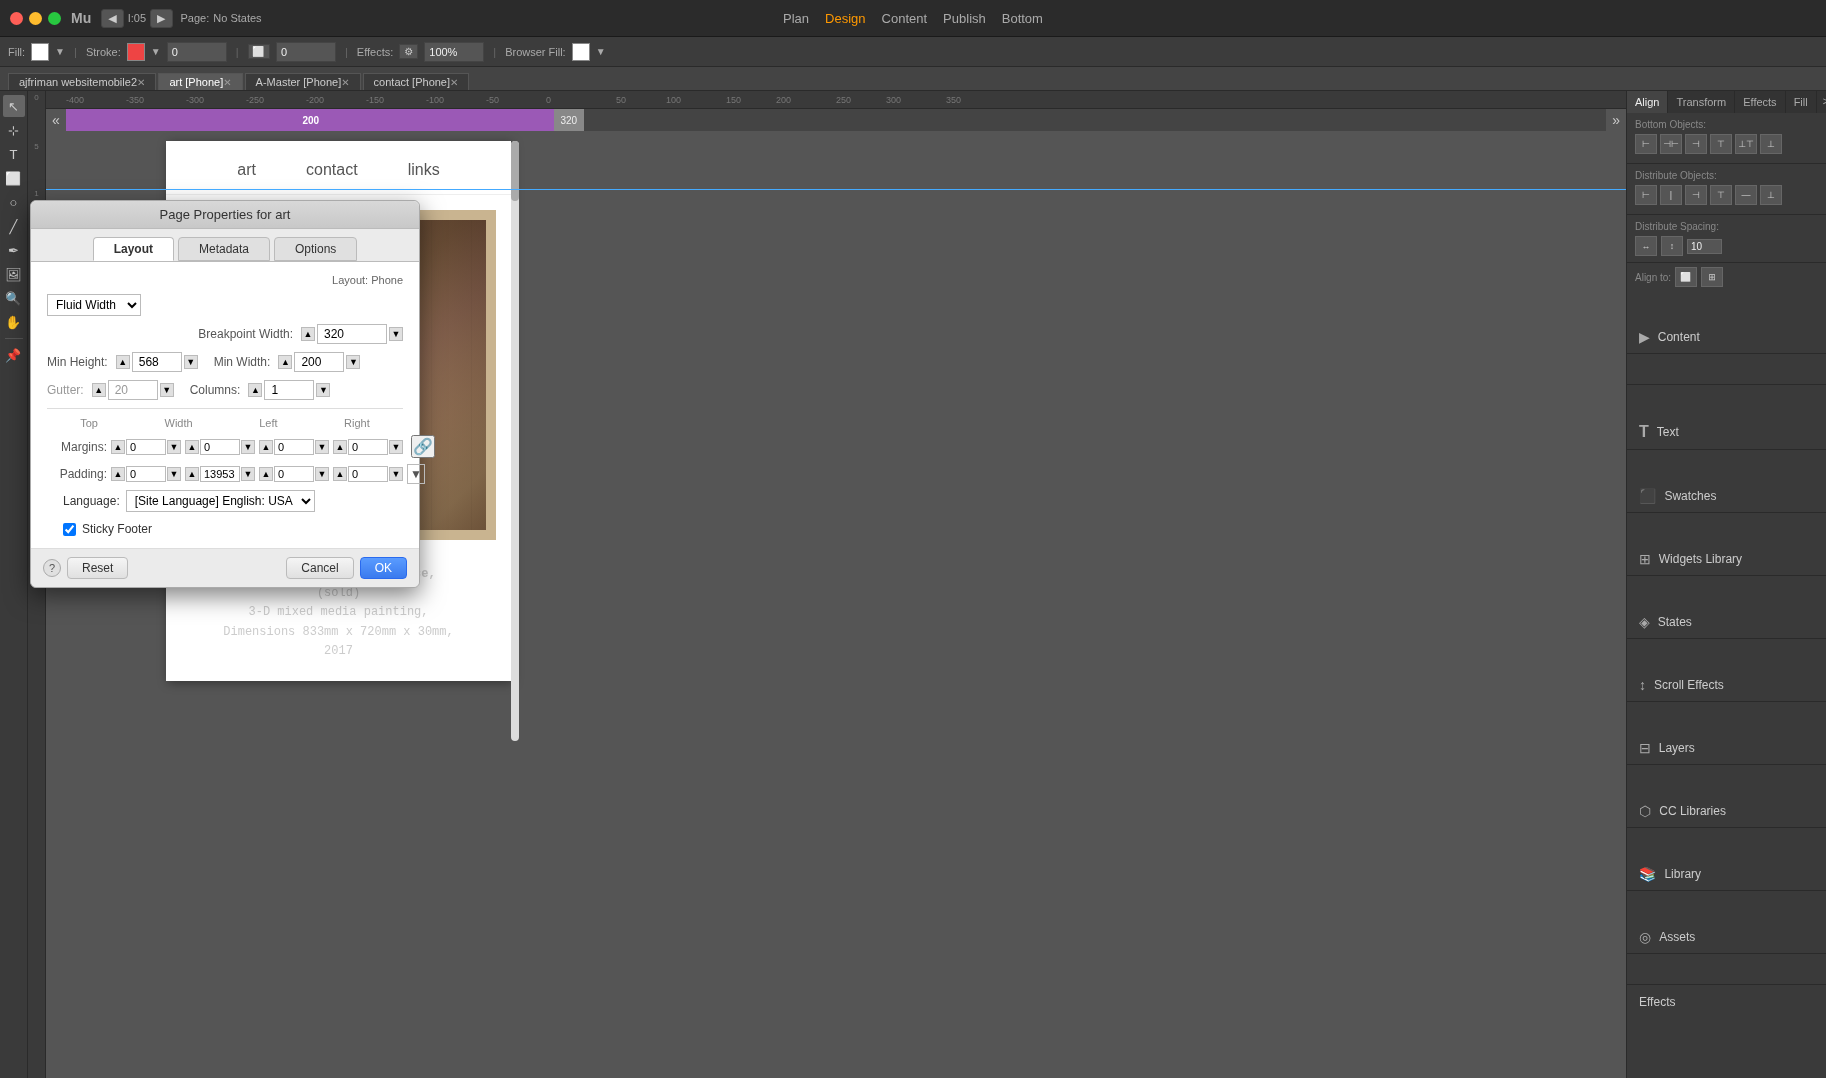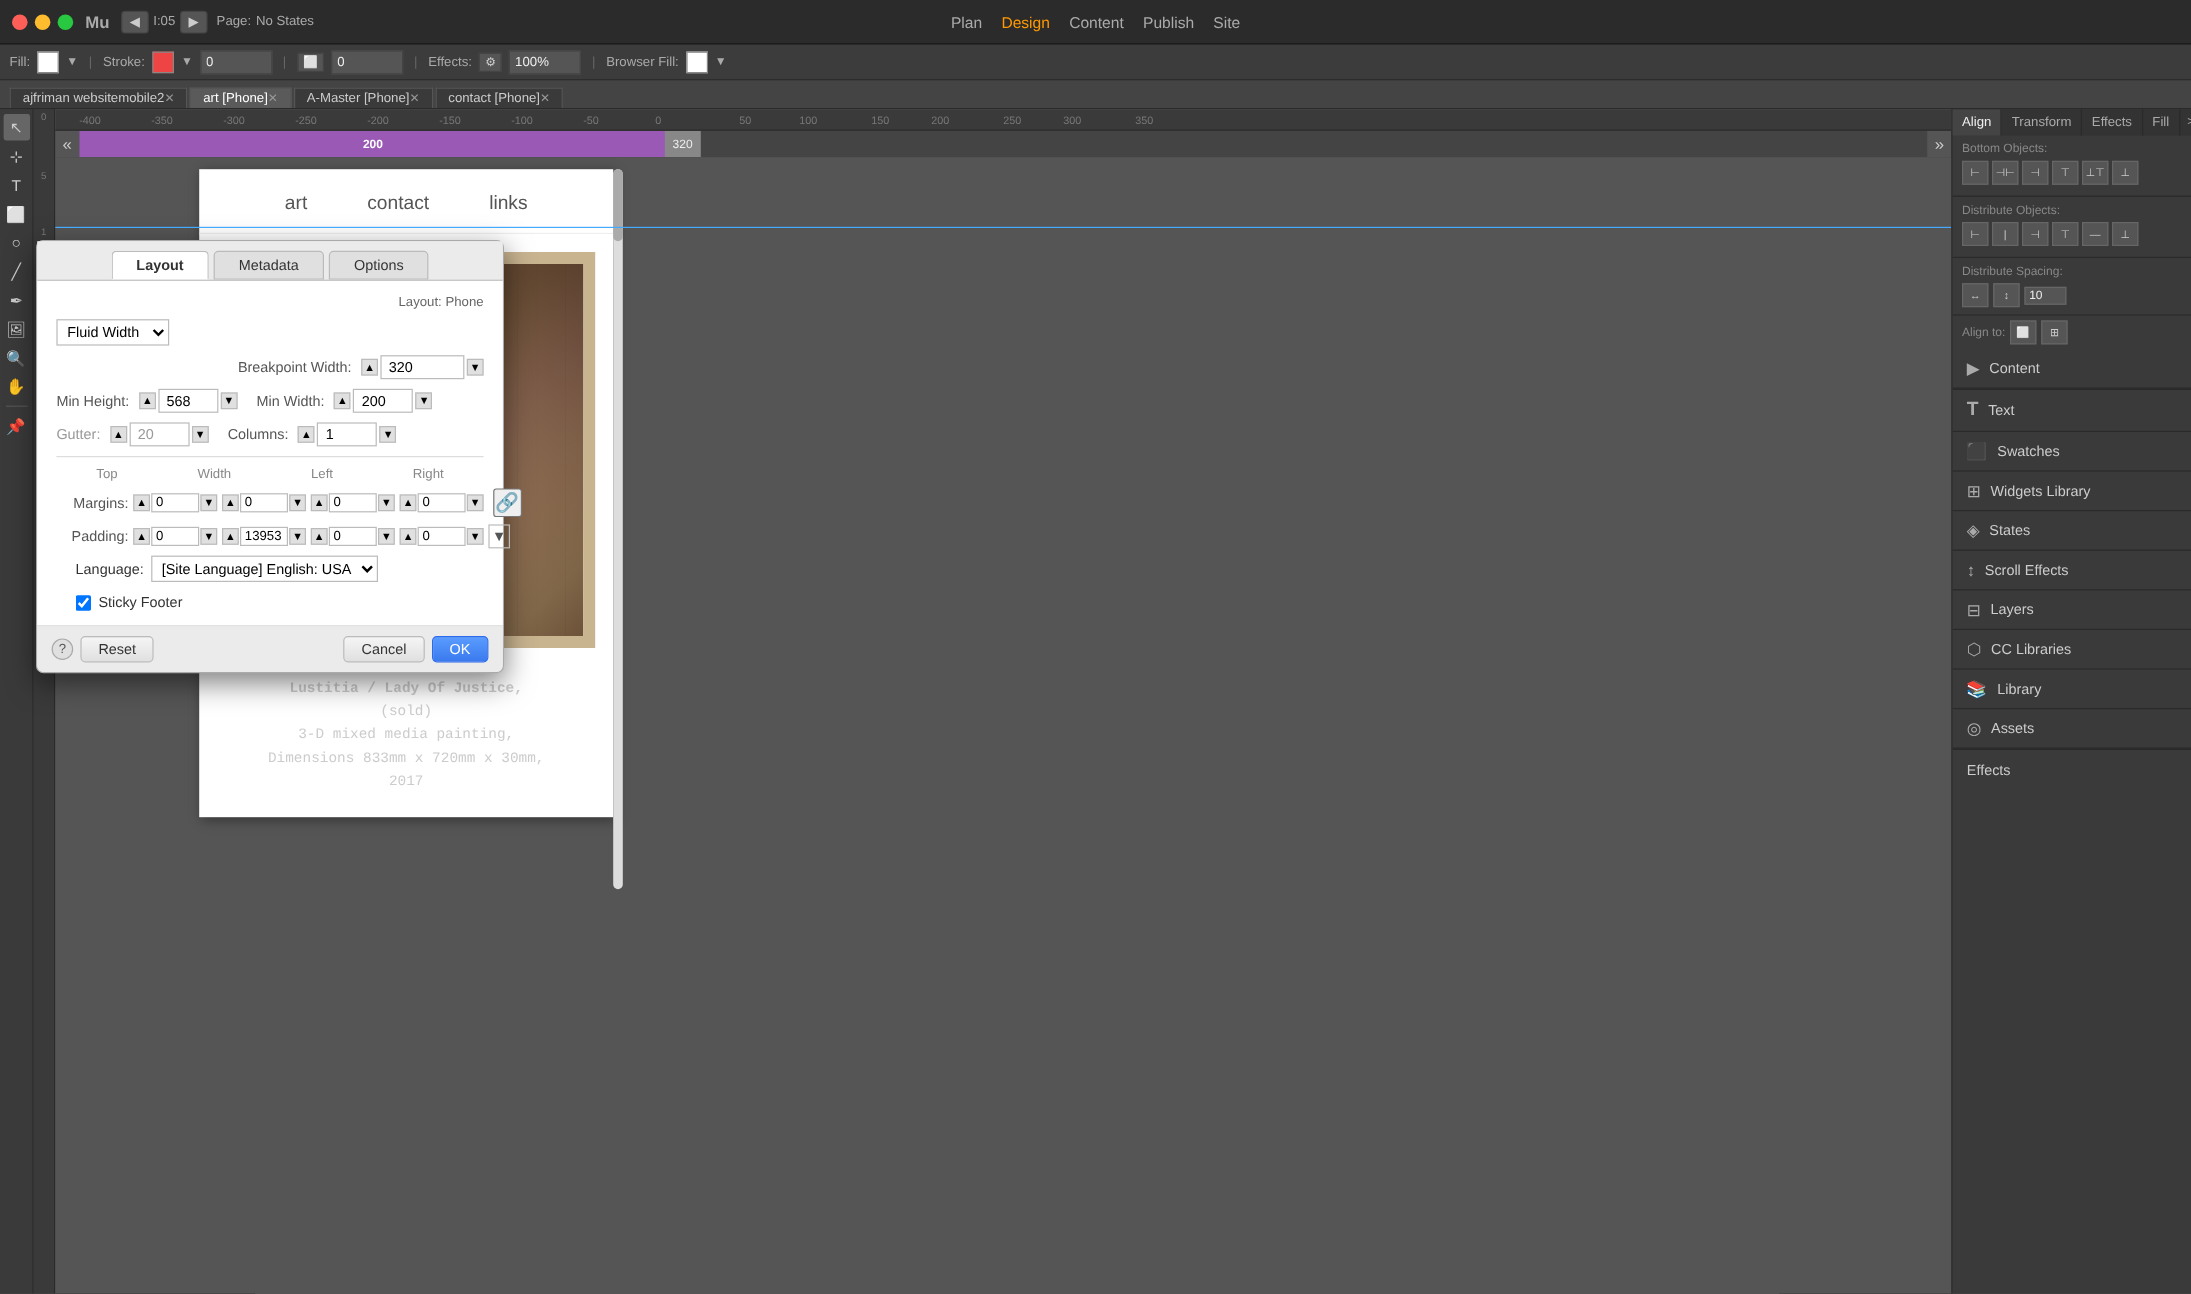--- a/index.html
+++ b/index.html
@@ -352,20 +352,21 @@
       overflow: hidden;
       display: flex;
       flex-direction: column;
     }
 
     
     #right-side {
       display: flex;
       flex-direction: column;
       width: 200px;
+      gap: 30px;
     }
 
     .side-panel-item {
       display: flex;
       align-items: center;
       gap: 8px;
       padding: 8px 12px;
       border-bottom: 1px solid #2a2a2a;
       cursor: pointer;
       color: #ccc;
@@ -431,21 +432,21 @@
   <span style="padding:0 4px;font-size:11px;color:#aaa;">I:05</span>
   <button class="page-nav-btn">▶</button>
   <span style="margin-left:8px;font-size:11px;color:#aaa;">Page:</span>
   <span style="margin-left:4px;font-size:11px;color:#aaa;">No States</span>
 
   <div class="titlebar-center">
     <span class="nav-item">Plan</span>
     <span class="nav-item active">Design</span>
     <span class="nav-item">Content</span>
     <span class="nav-item">Publish</span>
-    <span class="nav-item">Site</span>
+    <span class="nav-item">Bottom</span>
   </div>
 </div>
 
 <div id="toolbar">
   <span class="toolbar-label">Fill:</span>
   <div class="toolbar-swatch" style="background:white;"></div>
   <span style="font-size:10px;color:#aaa;">▼</span>
   <span class="toolbar-sep">|</span>
   <span class="toolbar-label">Stroke:</span>
   <div class="toolbar-swatch" style="background:#e44;"></div>
@@ -705,20 +706,21 @@
 
     <div style="padding:10px 12px;border-top:1px solid #2a2a2a;font-size:12px;color:#ccc;">
       <span>Effects</span>
     </div>
 
   </div>
 </div>
 
 <div id="dialog-overlay">
   <div id="dialog">
+    <div id="dialog-title">Page Properties for art</div>
     <div id="dialog-tabs">
       <div class="dialog-tab active">Layout</div>
       <div class="dialog-tab">Metadata</div>
       <div class="dialog-tab">Options</div>
     </div>
     <div id="dialog-body">
       <div class="dialog-layout-label">Layout: Phone</div>
 
       <div class="dialog-row">
         <select class="dialog-select">

